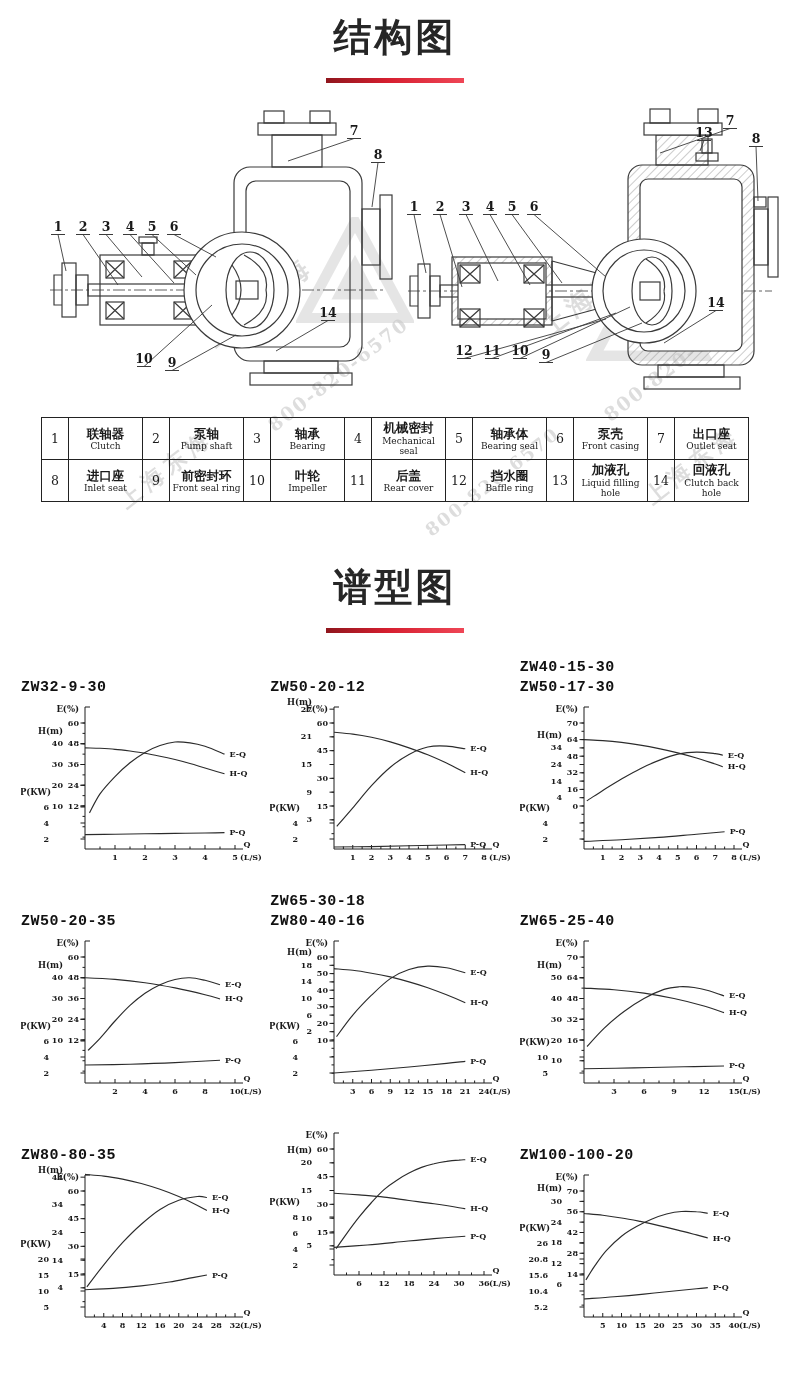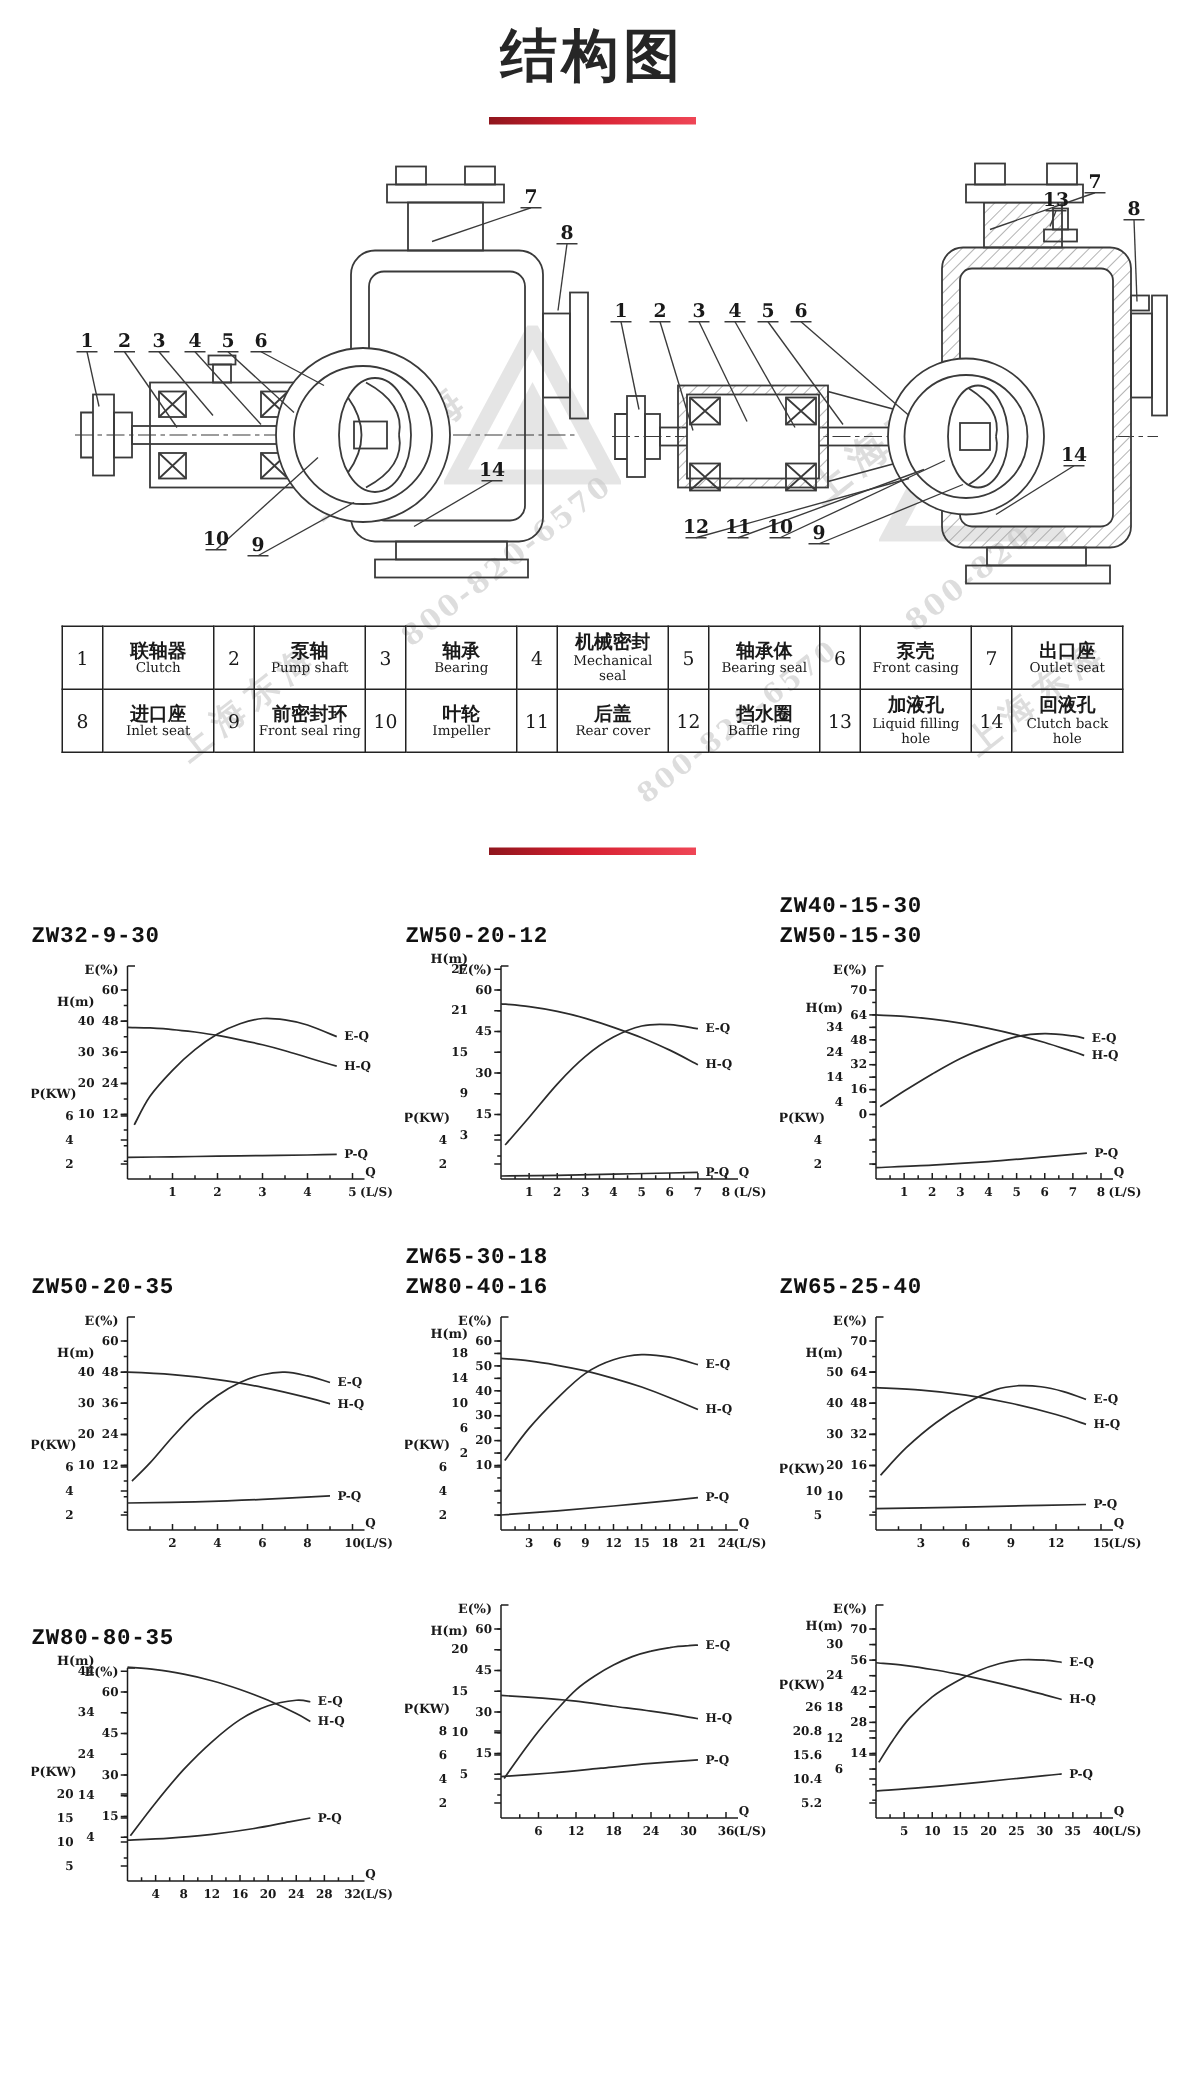--- a/index.html
+++ b/index.html
@@ -309,20 +309,21 @@
               <div class="cn">回液孔</div>
               <div class="en">Clutch back hole</div>
             </td>
       </tr>
     </tbody>
       </table>
   </div>
 </section>
 
 <section class="curves-section">
+  <h1 class="section-title">谱型图</h1>
   <div class="rule"></div>
   <div class="charts-grid" id="charts-grid">
       <div class="chart-cell">
         <div class="chart-title">
           <div>ZW32-9-30</div>
         </div>
         <svg width="246" height="172" viewBox="0 0 246 172">
           <line x1="64" y1="10" x2="64" y2="152" stroke="#1c1c1c" stroke-width="1"></line>
           <line x1="64" y1="10" x2="69" y2="10" stroke="#1c1c1c" stroke-width="1"></line>
           <line x1="64" y1="152" x2="222" y2="152" stroke="#1c1c1c" stroke-width="1"></line>
@@ -462,21 +463,21 @@
           <text x="200.25" y="54.32222222222224" text-anchor="start" font-size="8" font-family="'DejaVu Serif',serif" font-weight="700" fill="#191919">E-Q</text>
           <path d="M64.0,35.2C67.1,35.5 76.5,36.2 82.8,37.1C89.0,37.9 95.3,39.0 101.5,40.3C107.8,41.6 114.0,43.1 120.3,44.9C126.5,46.7 132.8,48.7 139.0,50.9C145.3,53.1 151.5,55.3 157.8,57.8C164.0,60.4 170.3,63.1 176.5,66.1C182.8,69.1 192.1,74.2 195.3,75.8" fill="none" stroke="#2b2b2b" stroke-width="1.15"></path>
           <text x="200.25" y="78.30000000000001" text-anchor="start" font-size="8" font-family="'DejaVu Serif',serif" font-weight="700" fill="#191919">H-Q</text>
           <path d="M64.0,150.0C70.3,149.9 89.0,149.8 101.5,149.6C114.0,149.4 126.5,149.1 139.0,148.8C151.5,148.5 167.1,148.2 176.5,148.0C185.9,147.8 192.1,147.7 195.3,147.6" fill="none" stroke="#2b2b2b" stroke-width="1.15"></path>
           <text x="200.25" y="150.1" text-anchor="start" font-size="8" font-family="'DejaVu Serif',serif" font-weight="700" fill="#191919">P-Q</text>
         </svg>
       </div>
       <div class="chart-cell">
         <div class="chart-title">
           <div>ZW40-15-30</div>
-          <div>ZW50-15-30</div>
+          <div>ZW50-17-30</div>
         </div>
         <svg width="246" height="172" viewBox="0 0 246 172">
           <line x1="64" y1="10" x2="64" y2="152" stroke="#1c1c1c" stroke-width="1"></line>
           <line x1="64" y1="10" x2="69" y2="10" stroke="#1c1c1c" stroke-width="1"></line>
           <line x1="64" y1="152" x2="222" y2="152" stroke="#1c1c1c" stroke-width="1"></line>
           <line x1="61.5" y1="26" x2="64" y2="26" stroke="#1c1c1c" stroke-width="1"></line>
           <line x1="61.5" y1="34.3" x2="64" y2="34.3" stroke="#1c1c1c" stroke-width="1"></line>
           <line x1="61.5" y1="42.599999999999994" x2="64" y2="42.599999999999994" stroke="#1c1c1c" stroke-width="1"></line>
           <line x1="61.5" y1="50.89999999999999" x2="64" y2="50.89999999999999" stroke="#1c1c1c" stroke-width="1"></line>
           <line x1="61.5" y1="59.19999999999999" x2="64" y2="59.19999999999999" stroke="#1c1c1c" stroke-width="1"></line>
@@ -927,20 +928,23 @@
           <text x="219" y="163" text-anchor="start" font-size="8" font-family="'DejaVu Serif',serif" font-weight="700" fill="#191919">(L/S)</text>
           <path d="M66.1,125.6C67.8,123.1 72.7,116.1 76.5,110.8C80.3,105.6 84.8,99.5 89.0,94.2C93.2,89.0 97.3,84.1 101.5,79.5C105.7,74.9 109.8,70.3 114.0,66.6C118.2,62.9 122.3,60.1 126.5,57.4C130.7,54.6 134.8,52.1 139.0,50.0C143.2,47.8 147.3,46.0 151.5,44.4C155.7,42.9 159.8,41.8 164.0,40.8C168.2,39.7 172.3,39.0 176.5,38.4C180.7,37.7 185.9,37.3 189.0,37.1C192.1,36.8 194.2,36.8 195.3,36.7" fill="none" stroke="#2b2b2b" stroke-width="1.15"></path>
           <text x="200.25" y="39.1977777777778" text-anchor="start" font-size="8" font-family="'DejaVu Serif',serif" font-weight="700" fill="#191919">E-Q</text>
           <path d="M64.0,70.3C68.2,70.5 80.7,71.3 89.0,71.9C97.3,72.6 105.7,73.2 114.0,74.1C122.3,75.1 130.7,76.4 139.0,77.5C147.3,78.6 155.7,79.6 164.0,80.8C172.3,82.0 183.8,83.8 189.0,84.7C194.2,85.5 194.2,85.6 195.3,85.8" fill="none" stroke="#2b2b2b" stroke-width="1.15"></path>
           <text x="200.25" y="88.26" text-anchor="start" font-size="8" font-family="'DejaVu Serif',serif" font-weight="700" fill="#191919">H-Q</text>
           <path d="M64.0,124.4C69.6,124.0 86.2,122.9 97.3,122.0C108.4,121.1 119.6,119.9 130.7,118.8C141.8,117.7 153.2,116.5 164.0,115.6C174.8,114.7 190.0,113.6 195.3,113.2" fill="none" stroke="#2b2b2b" stroke-width="1.15"></path>
           <text x="200.25" y="115.7" text-anchor="start" font-size="8" font-family="'DejaVu Serif',serif" font-weight="700" fill="#191919">P-Q</text>
         </svg>
       </div>
       <div class="chart-cell">
+        <div class="chart-title">
+          <div>ZW100-100-20</div>
+        </div>
         <svg width="246" height="172" viewBox="0 0 246 172">
           <line x1="64" y1="10" x2="64" y2="152" stroke="#1c1c1c" stroke-width="1"></line>
           <line x1="64" y1="10" x2="69" y2="10" stroke="#1c1c1c" stroke-width="1"></line>
           <line x1="64" y1="152" x2="222" y2="152" stroke="#1c1c1c" stroke-width="1"></line>
           <line x1="61.5" y1="26" x2="64" y2="26" stroke="#1c1c1c" stroke-width="1"></line>
           <line x1="61.5" y1="36.375" x2="64" y2="36.375" stroke="#1c1c1c" stroke-width="1"></line>
           <line x1="61.5" y1="46.75" x2="64" y2="46.75" stroke="#1c1c1c" stroke-width="1"></line>
           <line x1="61.5" y1="57.125" x2="64" y2="57.125" stroke="#1c1c1c" stroke-width="1"></line>
           <line x1="61.5" y1="67.5" x2="64" y2="67.5" stroke="#1c1c1c" stroke-width="1"></line>
           <line x1="61.5" y1="77.875" x2="64" y2="77.875" stroke="#1c1c1c" stroke-width="1"></line>

